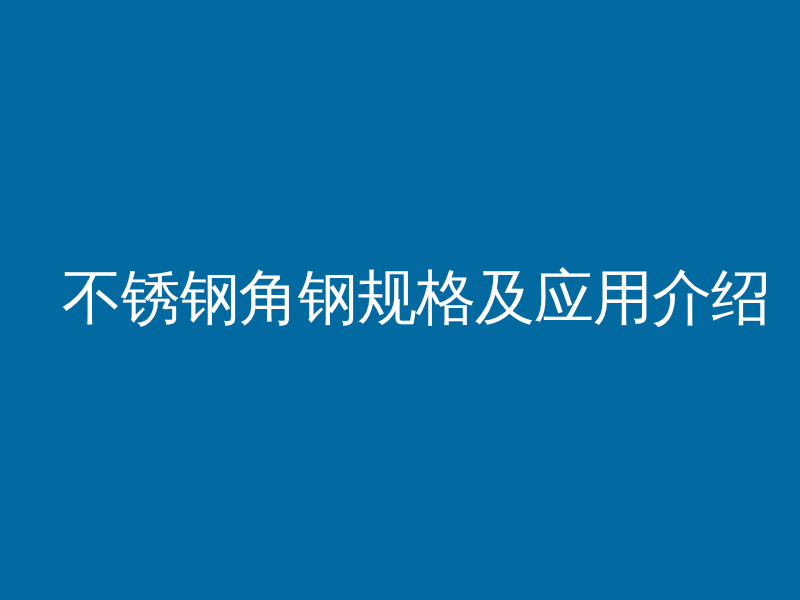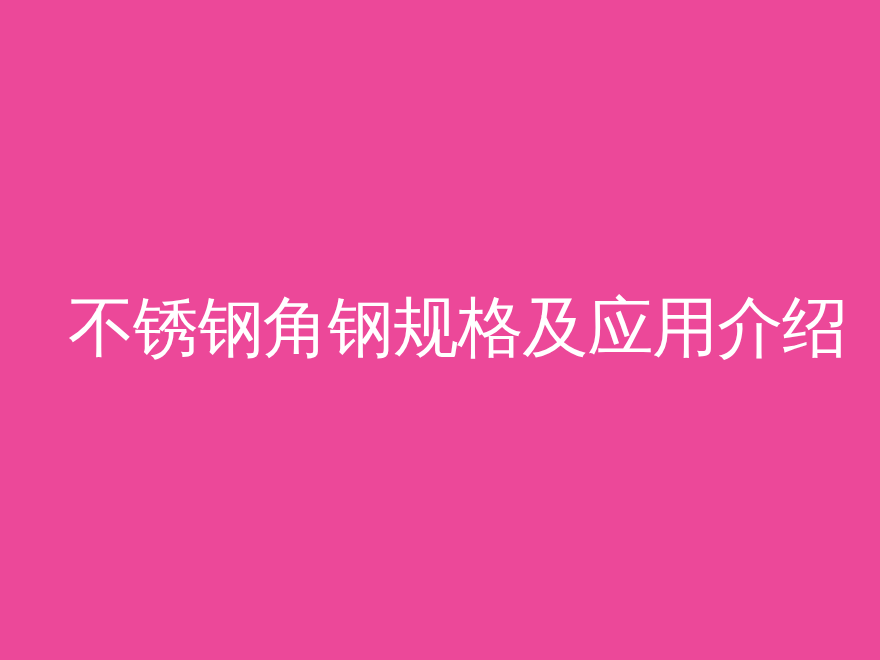--- a/index.html
+++ b/index.html
@@ -45,19 +45,19 @@
     font-weight: 400;
     line-height: 1;
     letter-spacing: -1px;
     white-space: nowrap;
     text-align: left;
   }
 </style>
 </head>
 <body>
 
-<div id="slide" style="background-color: #ec4899; text-decoration: underline;">
+<div id="slide" style="background-color: #0369a1; text-decoration: underline;">
 
   <div id="headline-block">
     <h1 id="headline" style="color: rgb(255, 255, 255);">不锈钢角钢规格及应用介绍</h1>
   </div>
 
 </div>
 
 </body></html>

